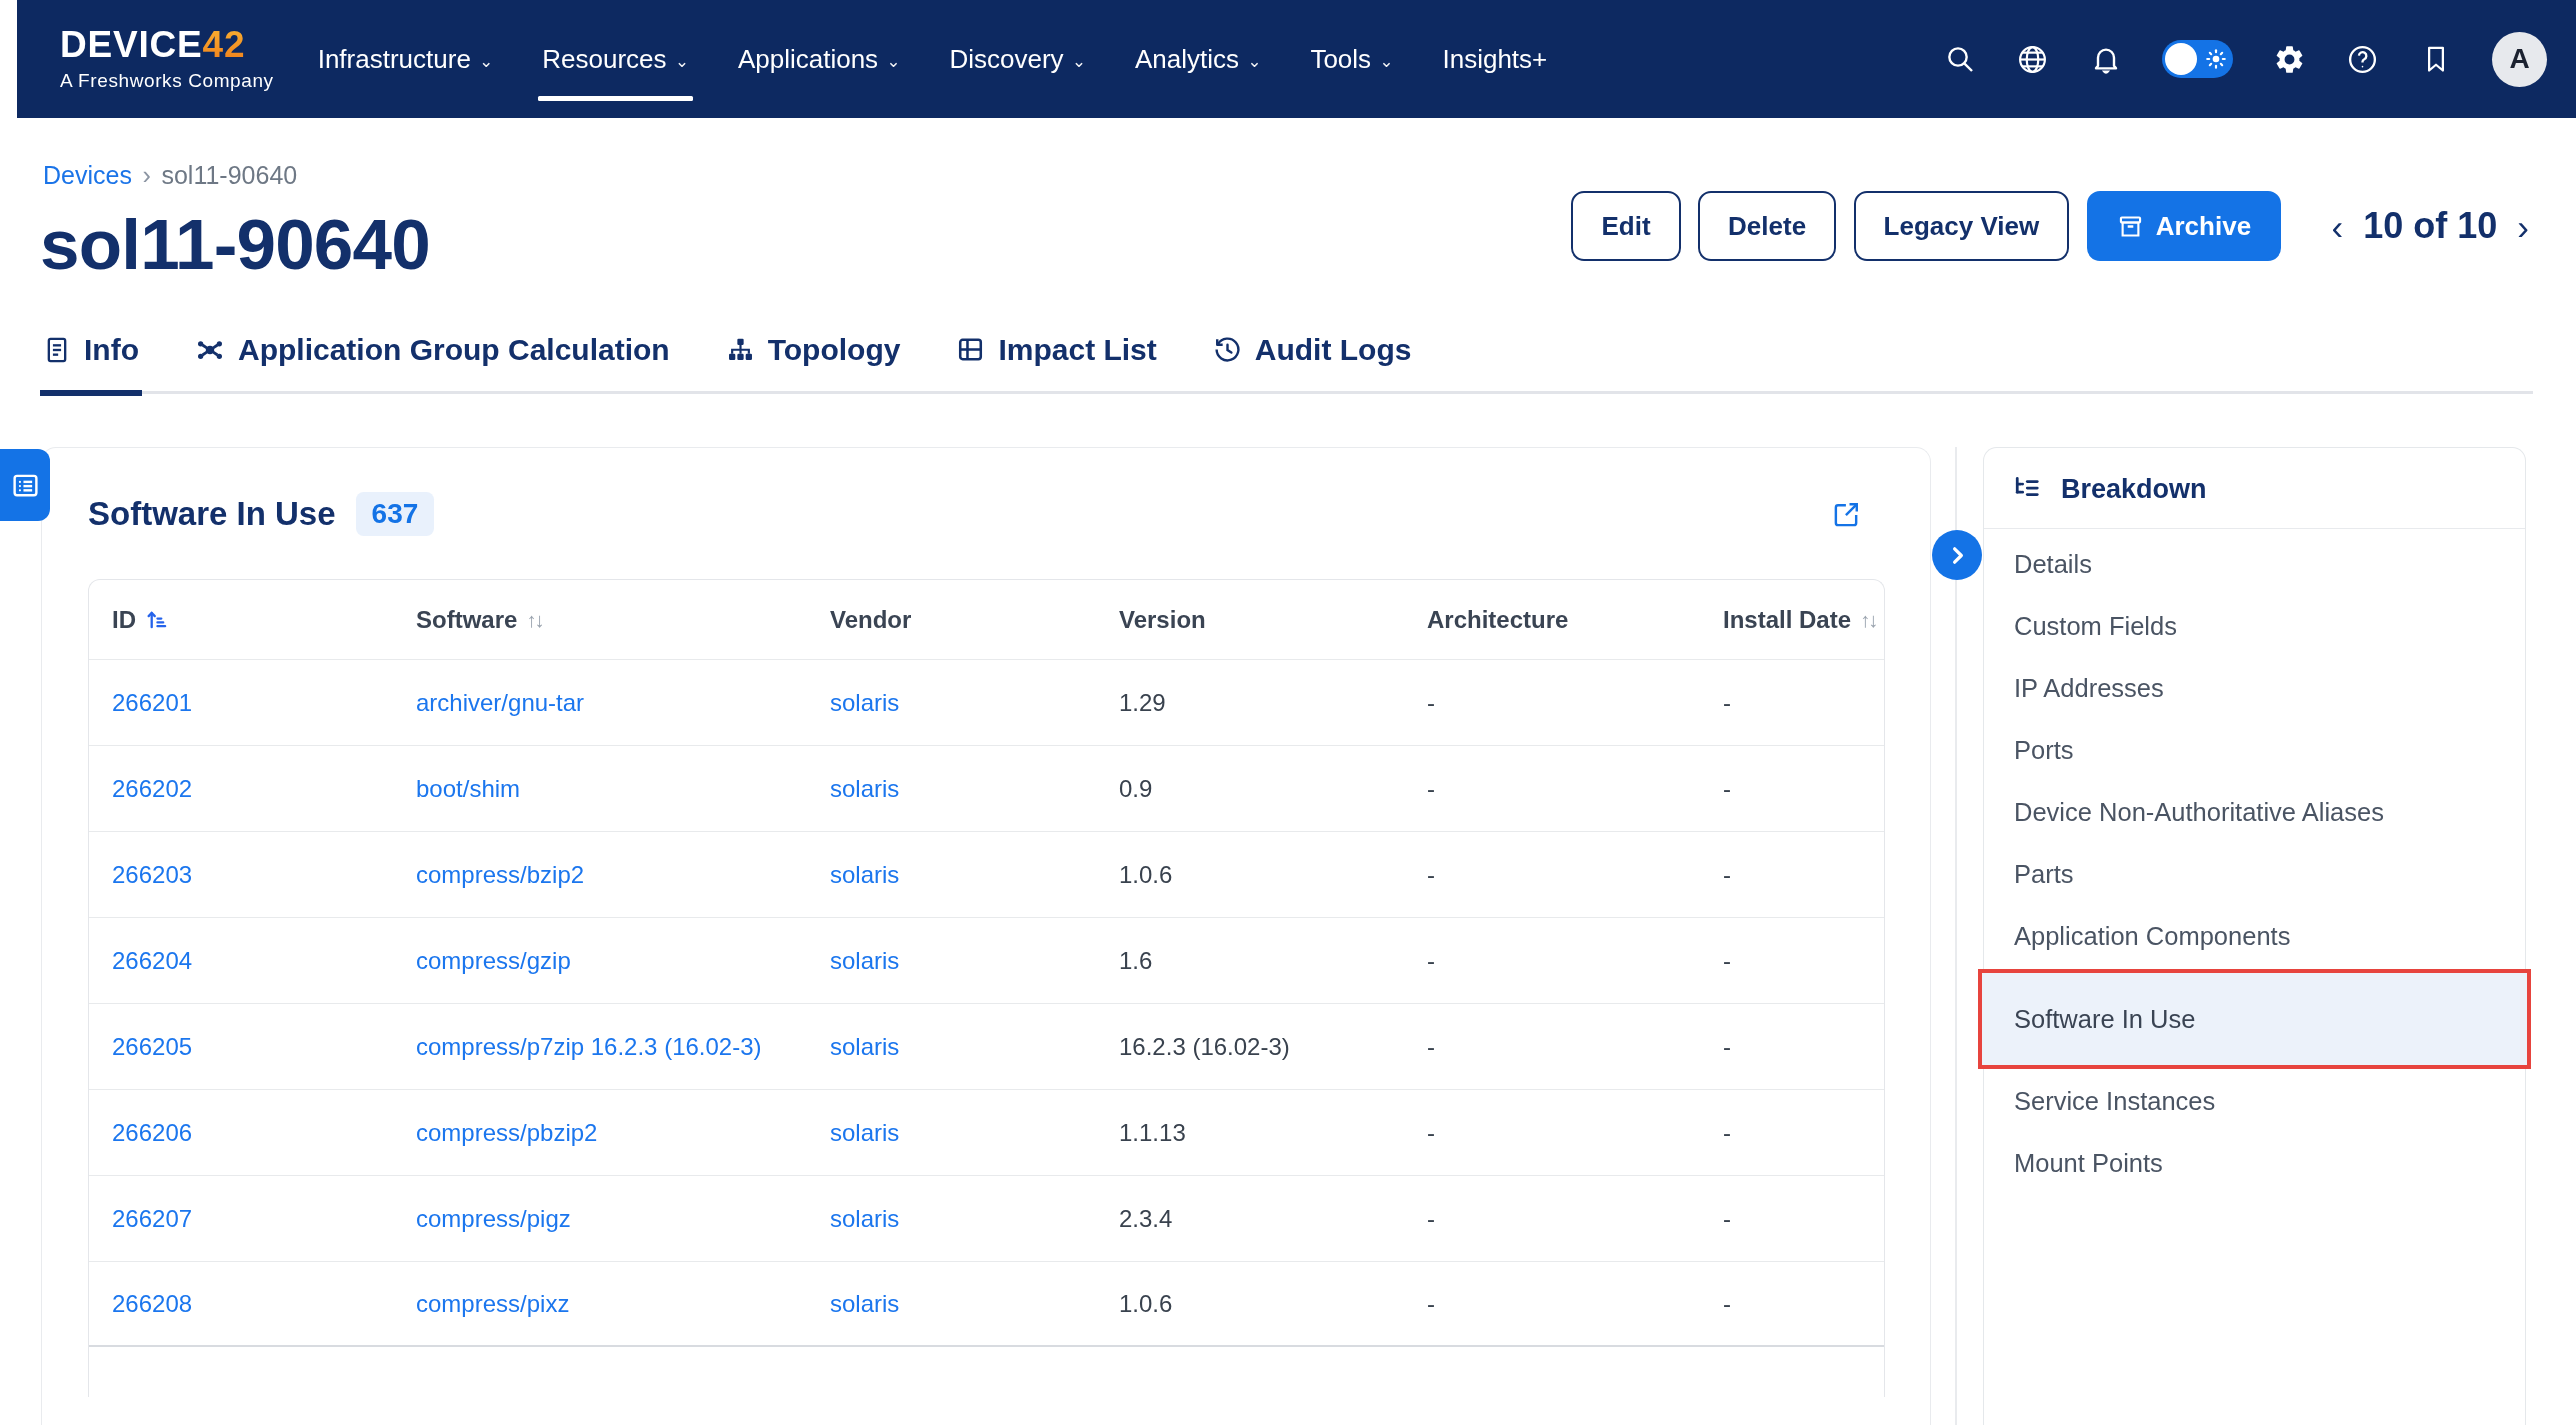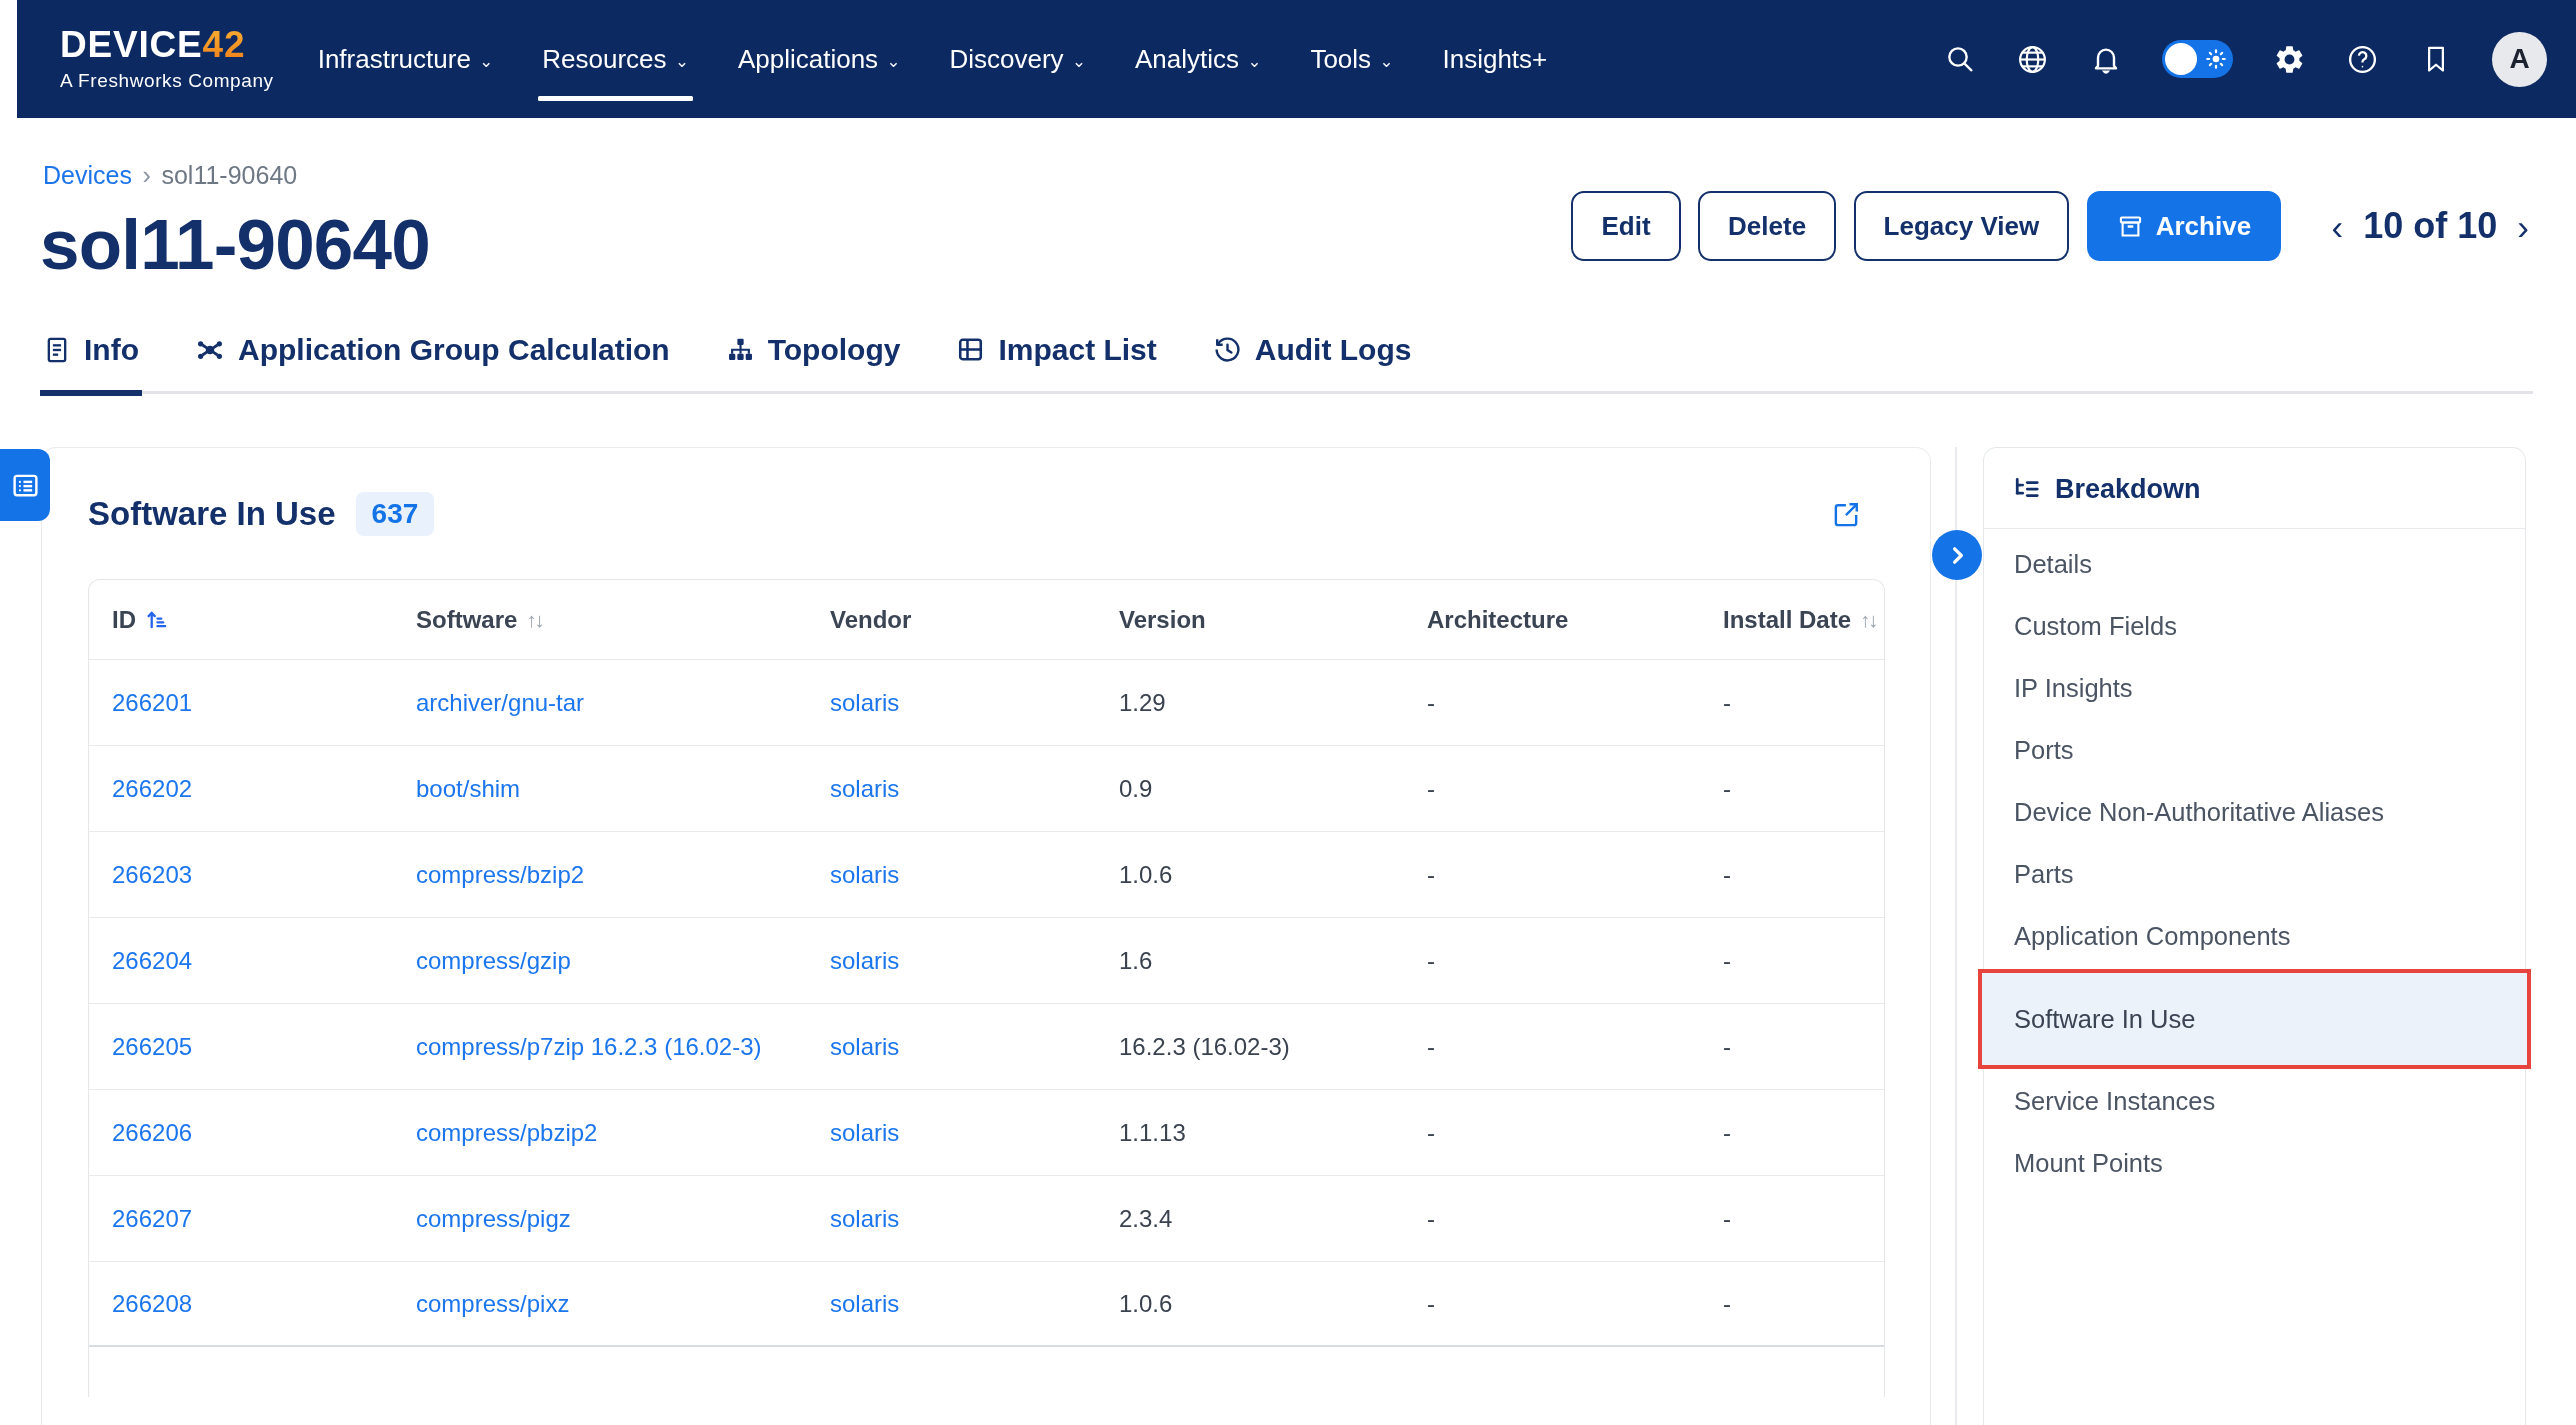--- a/index.html
+++ b/index.html
@@ -73,21 +73,21 @@
   .updown { color:#9AA3AE; font-size:20.5px; letter-spacing:-2.3px; }
   .t-stub { height:50px; }
 
   .v-divider { position:absolute; left:1955px; top:447px; bottom:0; width:1.5px; background:#E9EBEE; }
   .collapse-btn { position:absolute; left:1932px; top:530px; width:50px; height:50px; border-radius:50%;
                   background:#1473E6; display:flex; align-items:center; justify-content:center; color:#fff; cursor:pointer; z-index:6; }
 
   
   .sidebar { position:absolute; left:1983px; top:447px; width:543px; height:995px; background:#fff;
              border:1.5px solid #E5E8EB; border-bottom:none; border-radius:13.7px 13.7px 0 0; }
-  .sb-head { display:flex; align-items:flex-end; gap:14px; padding:26px 27px 23px 27px; border-bottom:1.5px solid #E8EAED;
+  .sb-head { display:flex; align-items:flex-start; gap:20px; padding:26px 27px 23px 27px; border-bottom:1.5px solid #E8EAED;
              color:#13306B; }
   .sb-title { font-size:27px; font-weight:800; }
   .sb-list { padding-top:4.6px; }
   .sb-item { height:62px; display:flex; align-items:center; padding:0 15px 0 30px; font-size:25.5px; color:#4A5463; cursor:pointer; }
   .sb-item.selected { height:100px; background:#ECF2FA; border:4.6px solid #E7443E; margin:1.5px -6px; padding-left:32px; color:#3A4453; }
 </style>
 </head>
 <body>
 
 <div id="viewport">
@@ -414,21 +414,21 @@
           <circle cx="9.3" cy="14.5" r="1.1" fill="#13306B" stroke="none"></circle>
           <line x1="13" y1="6" x2="21" y2="6"></line>
           <line x1="13" y1="11.2" x2="21" y2="11.2"></line>
           <line x1="13" y1="16.4" x2="21" y2="16.4"></line>
         </svg>
       <span class="sb-title">Breakdown</span>
     </div>
     <div class="sb-list">
       <div class="sb-item">Details</div>
       <div class="sb-item">Custom Fields</div>
-      <div class="sb-item">IP Insights</div>
+      <div class="sb-item">IP Addresses</div>
       <div class="sb-item">Ports</div>
       <div class="sb-item">Device Non-Authoritative Aliases</div>
       <div class="sb-item">Parts</div>
       <div class="sb-item">Application Components</div>
       <div class="sb-item selected">Software In Use</div>
       <div class="sb-item">Service Instances</div>
       <div class="sb-item">Mount Points</div>
     </div>
   </div>
 

